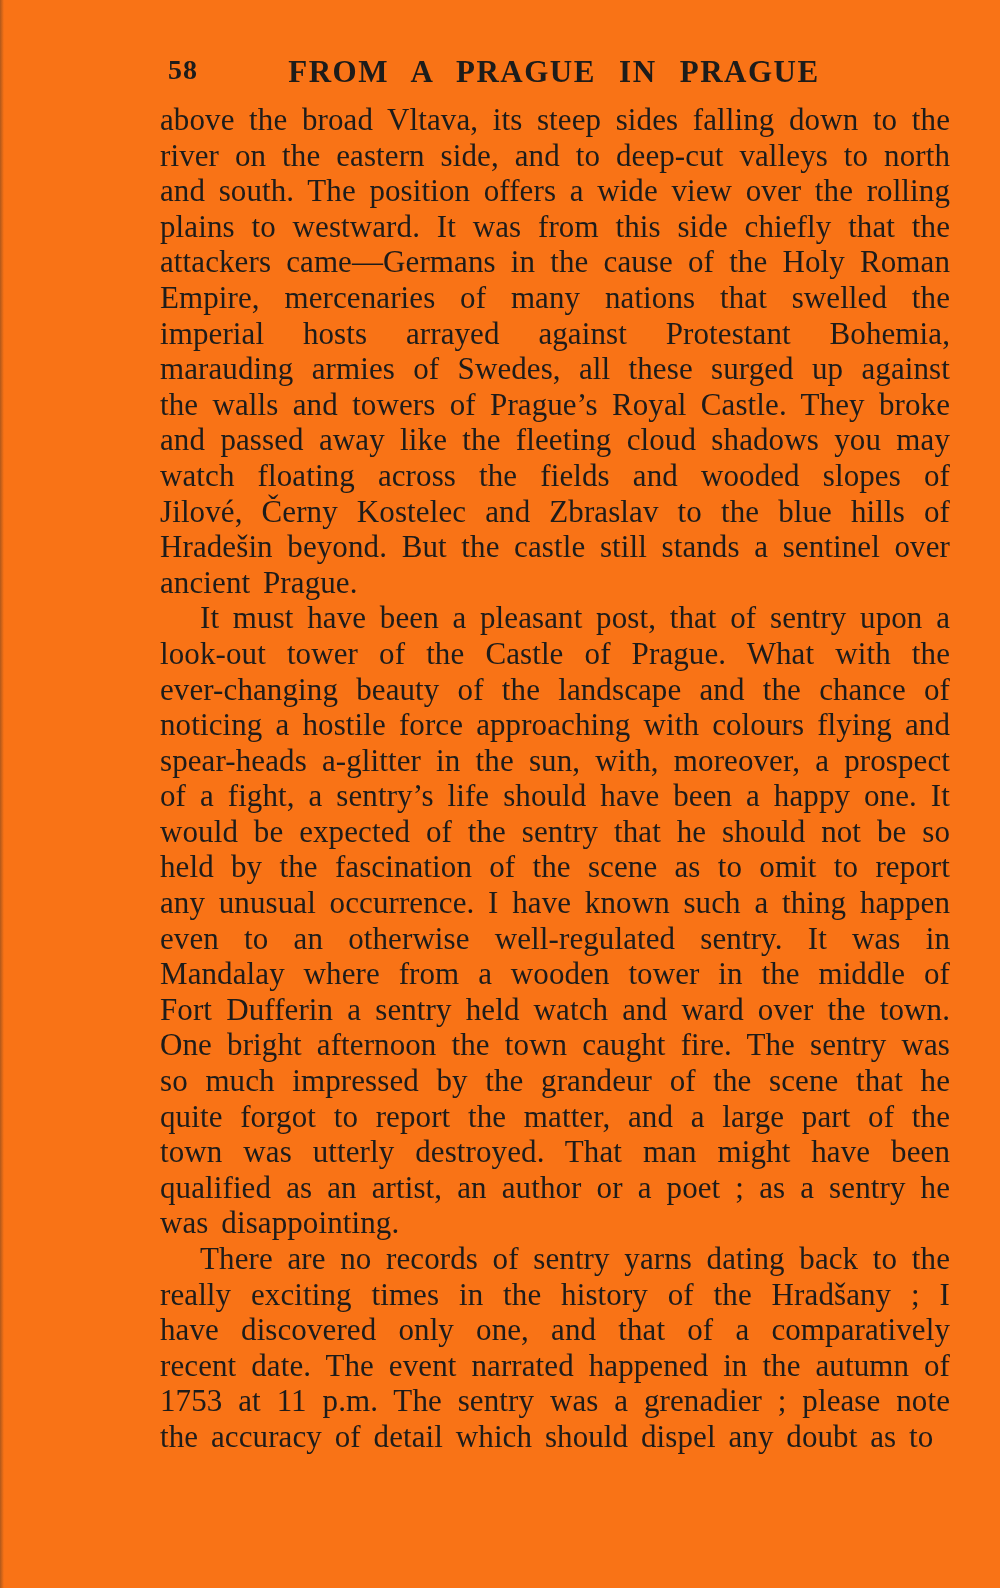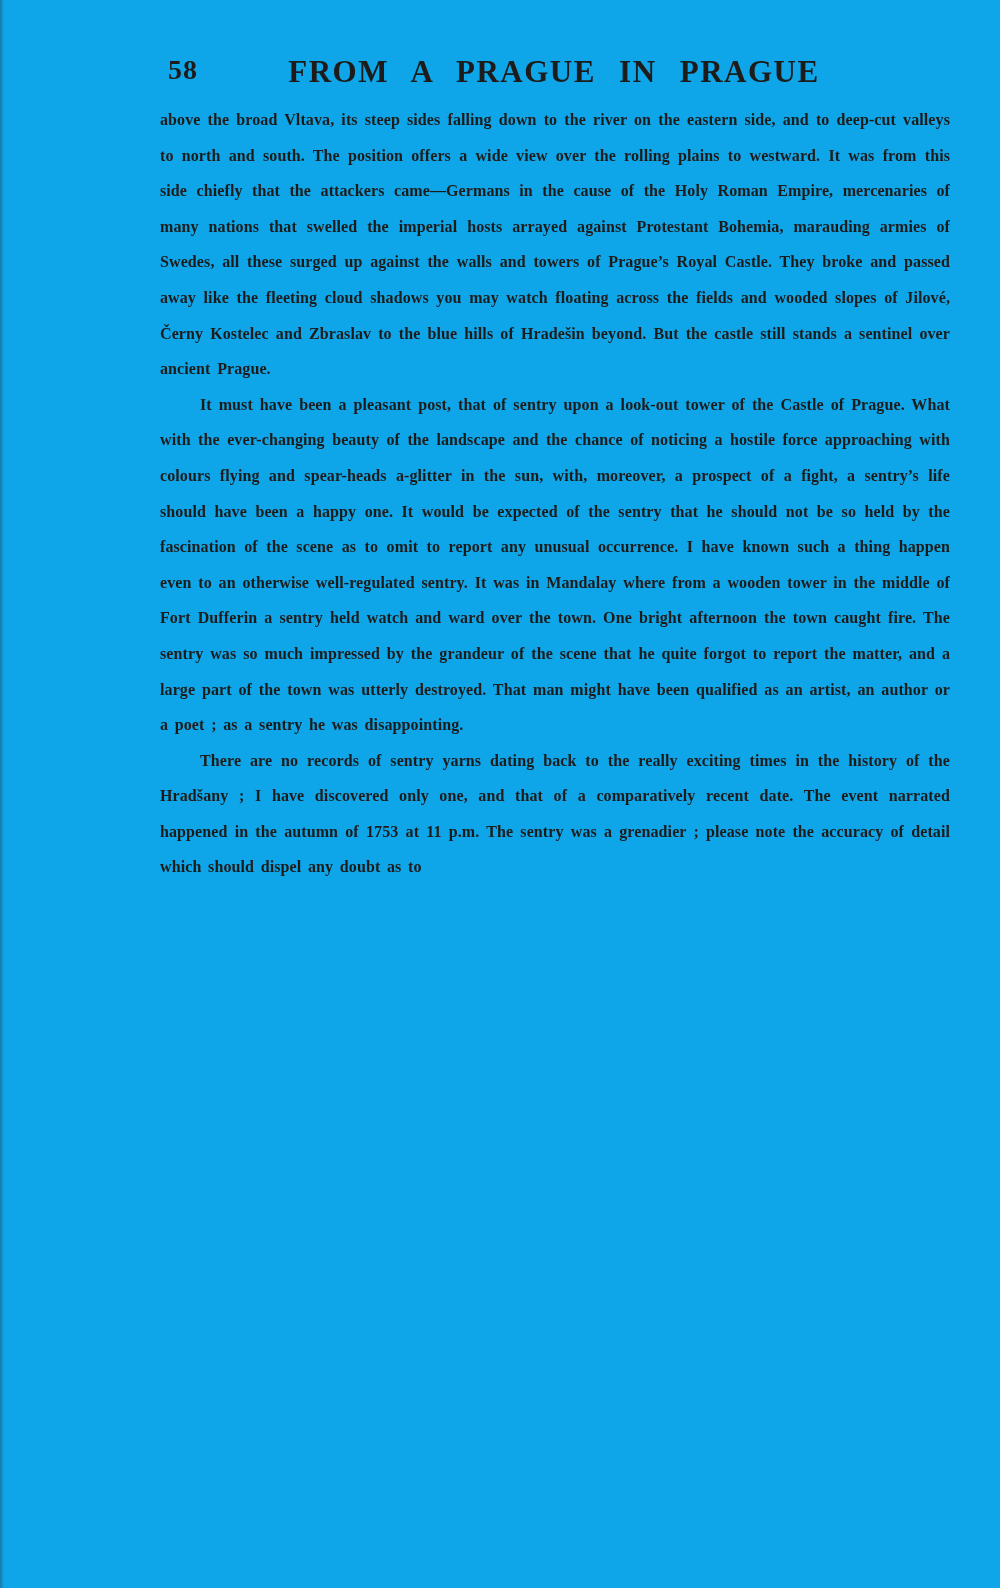--- a/index.html
+++ b/index.html
@@ -5,21 +5,21 @@
   html, body {
     margin: 0;
     padding: 0;
     background: #e9e7e2;
   }
   .scan-page {
     position: relative;
     width: 1000px;
     height: 1588px;
     margin: 0 auto;
-    background: #0ea5e9;
+    background: #f97316;
     overflow: hidden;
     font-family: "Liberation Serif", "DejaVu Serif", serif;
     color: #1e1c1a;
   }
   .scan-edge {
     position: absolute;
     left: 0;
     top: 0;
     width: 4px;
     height: 100%;
@@ -44,26 +44,25 @@
     font-size: 31px;
     font-weight: bold;
     letter-spacing: 1.5px;
     word-spacing: 14px;
     line-height: 44px;
     white-space: nowrap;
   }
   .text-block {
     margin: 8px 72px 0 160px;
     width: 790px;
-    font-size: 16px;
+    font-size: 31px;
     line-height: 35.6px;
     text-align: justify;
     word-spacing: 0.16em;
     letter-spacing: 0.1px;
-    font-weight: bold;
   }
   .para {
     margin: 0;
   }
   .para.indented {
     text-indent: 40px;
   }
 </style>
 </head>
 <body>

